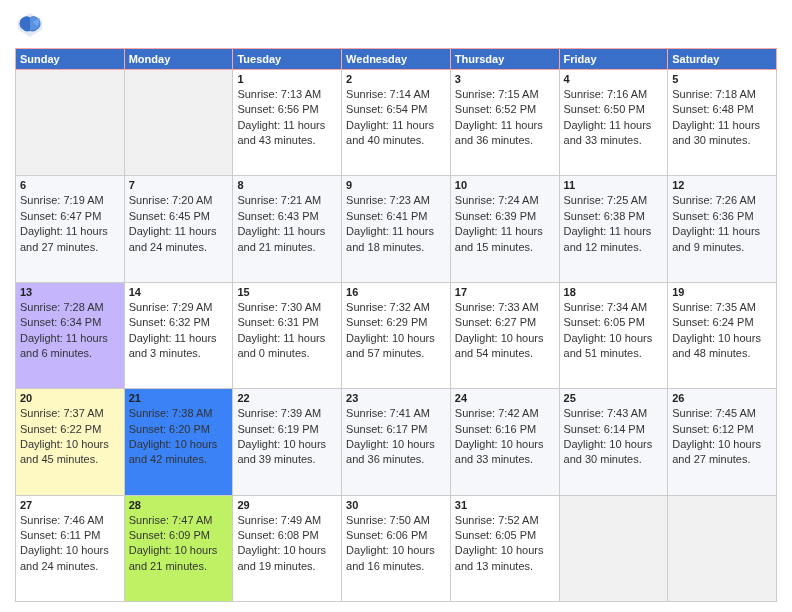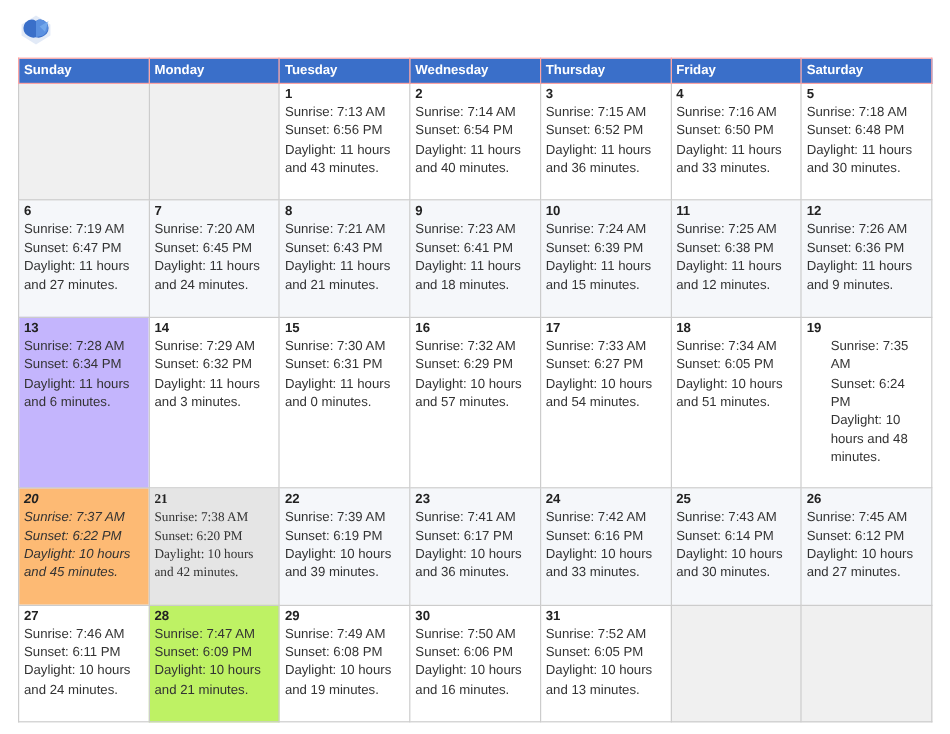--- a/index.html
+++ b/index.html
@@ -239,33 +239,33 @@
 Daylight: 10 hours and 54 minutes.</div>
           </td>
           <td style="background: rgb(255, 255, 255);">
             <span class="day-num">18</span>
             <div class="day-info" style="white-space: pre-line;">Sunrise: 7:34 AM
 Sunset: 6:05 PM
 Daylight: 10 hours and 51 minutes.</div>
           </td>
           <td style="background: rgb(255, 255, 255);">
             <span class="day-num">19</span>
-            <div class="day-info" style="white-space: pre-line; margin-left: 20px;">Sunrise: 7:35 AM
+            <div class="day-info" style="white-space: pre-line;">Sunrise: 7:35 AM
 Sunset: 6:24 PM
 Daylight: 10 hours and 48 minutes.</div>
           </td>
         </tr>
         <tr>
-          <td style="background: #fdba74; font-style: italic;">
+          <td style="background: #fef9c3;">
             <span class="day-num">20</span>
             <div class="day-info" style="white-space: pre-line;">Sunrise: 7:37 AM
 Sunset: 6:22 PM
 Daylight: 10 hours and 45 minutes.</div>
           </td>
-          <td style="background: #e5e5e5; font-family: Liberation Serif, serif;">
+          <td style="background: #3b82f6;">
             <span class="day-num">21</span>
             <div class="day-info" style="white-space: pre-line;">Sunrise: 7:38 AM
 Sunset: 6:20 PM
 Daylight: 10 hours and 42 minutes.</div>
           </td>
           <td style="background: rgb(245, 247, 250);">
             <span class="day-num">22</span>
             <div class="day-info" style="white-space: pre-line;">Sunrise: 7:39 AM
 Sunset: 6:19 PM
 Daylight: 10 hours and 39 minutes.</div>

